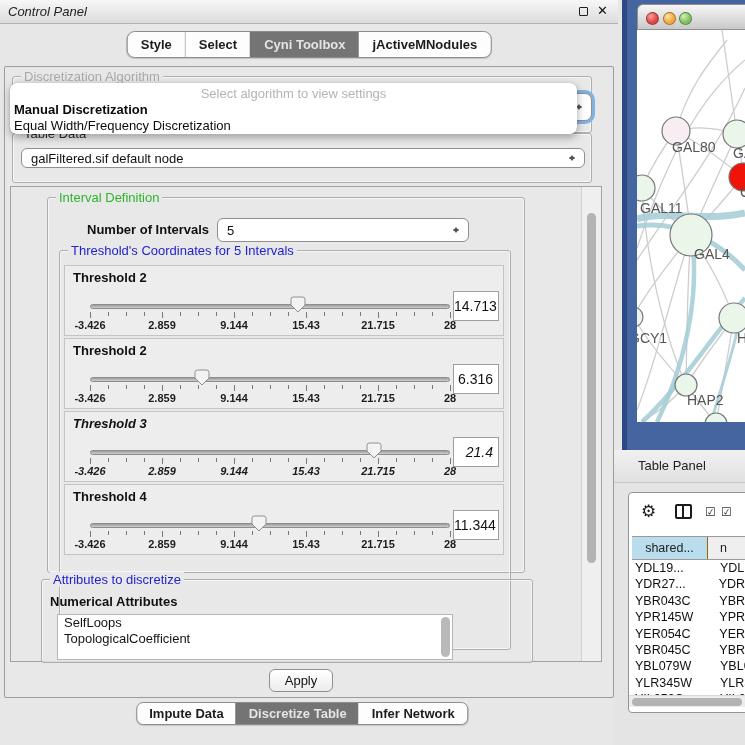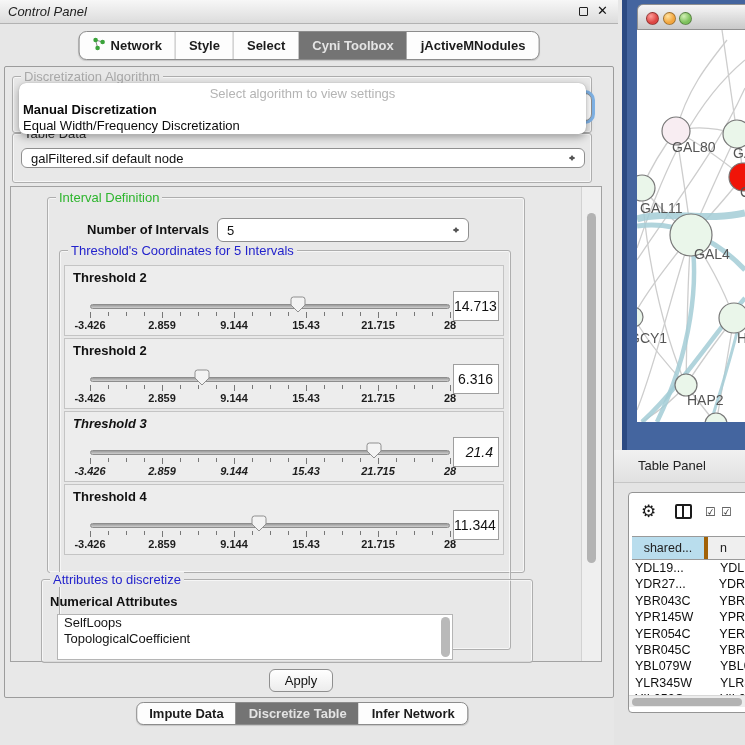--- a/index.html
+++ b/index.html
@@ -53,21 +53,21 @@
   .spin::before { content:""; position:absolute; left:0; top:1px; border:3.5px solid transparent; border-bottom:4.5px solid #555; }
   .spin::after { content:""; position:absolute; left:0; bottom:1px; border:3.5px solid transparent; border-top:4.5px solid #555; }
   #td-combo { left:8px; top:14px; width:564px; height:20px; }
   #noi-combo { left:169px; top:20px; width:252px; height:24px; }
   #combo-sliver { position:absolute; left:552px; top:93px; width:40px; height:28px; z-index:5;
     background:#fff; border:1px solid #8f8f8f; border-radius:7px;
     box-shadow:0 0 0 3px var(--focus_ring); }
 
   
   #algo-popup { position:absolute; left:10px; top:83px; width:567px; height:51px; z-index:10;
-    background:#fff; border-radius:7px; box-shadow:0 3px 8px rgba(0,0,0,.35), 0 0 1px rgba(0,0,0,.3);margin-left:9px; }
+    background:#fff; border-radius:7px; box-shadow:0 3px 8px rgba(0,0,0,.35), 0 0 1px rgba(0,0,0,.3); }
   #algo-popup .ph { position:absolute; left:0; right:0; top:3px; text-align:center; font-size:13px; color:#b4b4b4; }
   .popt { position:absolute; left:4px; font-size:13px; color:#0b0b0b; }
   .popt.bold { font-weight:bold; }
 
   
   #noi-label { position:absolute; left:39px; top:24px; font-size:13px; font-weight:bold; color:#111; }
 
   
   .trow { position:absolute; left:4px; width:440px; height:71px; background:#ededed; border:1px solid #c4c4c4; }
   .trow .tlabel { position:absolute; left:8px; top:4px; font-size:13px; font-weight:bold; color:#111; }
@@ -118,51 +118,41 @@
   #tp-body { position:absolute; left:614px; top:483px; width:131px; height:262px; background:#e4e4e4; }
   #tp-panel { position:absolute; left:14px; top:9px; width:124px; height:221px; background:#fff;
     border:1px solid #949494; border-radius:4px; overflow:hidden; }
   .gear-ico { position:absolute; left:12px; top:8px; font-size:17px; color:#1b1b1b; }
   .col-ico { position:absolute; left:46px; top:11px; width:17px; height:15px; border:2px solid #1b1b1b; border-radius:2px; }
   .col-ico::after { content:""; position:absolute; left:5px; top:0; width:2px; height:11px; background:#1b1b1b; }
   .cb-ico { position:absolute; top:12px; font-size:12px; color:#333; }
   #tp-header { position:absolute; left:3px; top:43px; width:120px; height:24px; display:flex;
     border-top:1px solid #9a9a9a; border-bottom:1px solid #9a9a9a; font-size:12.5px; color:#222; }
   .hc { display:flex; align-items:center; }
-  .hc1 { width:76px; justify-content:center; background:var(--table_header_blue); border-right:4px solid #a16207; }
+  .hc1 { width:76px; justify-content:center; background:var(--table_header_blue); border-right:1px solid #a16207; }
   .hc2 { flex:1; background:#efefef; padding-left:12px; }
   #tp-rows { position:absolute; left:3px; top:68px; width:120px; }
   .trrow { position:absolute; left:0; width:120px; height:16.4px; display:flex; font-size:12.5px; color:#101010; }
   .tc1 { width:76px; padding-left:3px; }
   .tc2 { flex:1; padding-left:12px; }
   #tp-hscroll { position:absolute; left:0; bottom:5px; width:122px; height:12px; background:#ededed; border-top:1px solid #d8d8d8; }
   .hthumb { position:absolute; left:3px; top:2px; width:110px; height:8px; background:#b3b3b3; border-radius:4px; }
 </style>
 </head>
 <body>
 
 <div id="root">
 
   <div class="titlebar">
     <span class="tbtitle">Control Panel</span>
     <span class="float-ico"></span>
     <span class="close-ico">✕</span>
   </div>
 
   <div class="tabbar" id="top-tabs">
-      <div class="tab">
-        <span class="tabicon"><svg width="13" height="14" viewBox="0 0 13 14">
-            <line x1="3" y1="3" x2="10" y2="5" stroke="#888" stroke-width="1"></line>
-            <line x1="3" y1="3" x2="5" y2="11" stroke="#888" stroke-width="1"></line>
-            <circle cx="3" cy="3" r="2.3" fill="#3aa33a"></circle>
-            <circle cx="10" cy="5" r="2.3" fill="#3aa33a"></circle>
-            <circle cx="5" cy="11" r="2.3" fill="#3aa33a"></circle>
-          </svg></span>
-        <span>Network</span>
-      </div>
       <div class="tab">
         <span>Style</span>
       </div>
       <div class="tab">
         <span>Select</span>
       </div>
       <div class="tab selected">
         <span>Cyni Toolbox</span>
       </div>
       <div class="tab">

